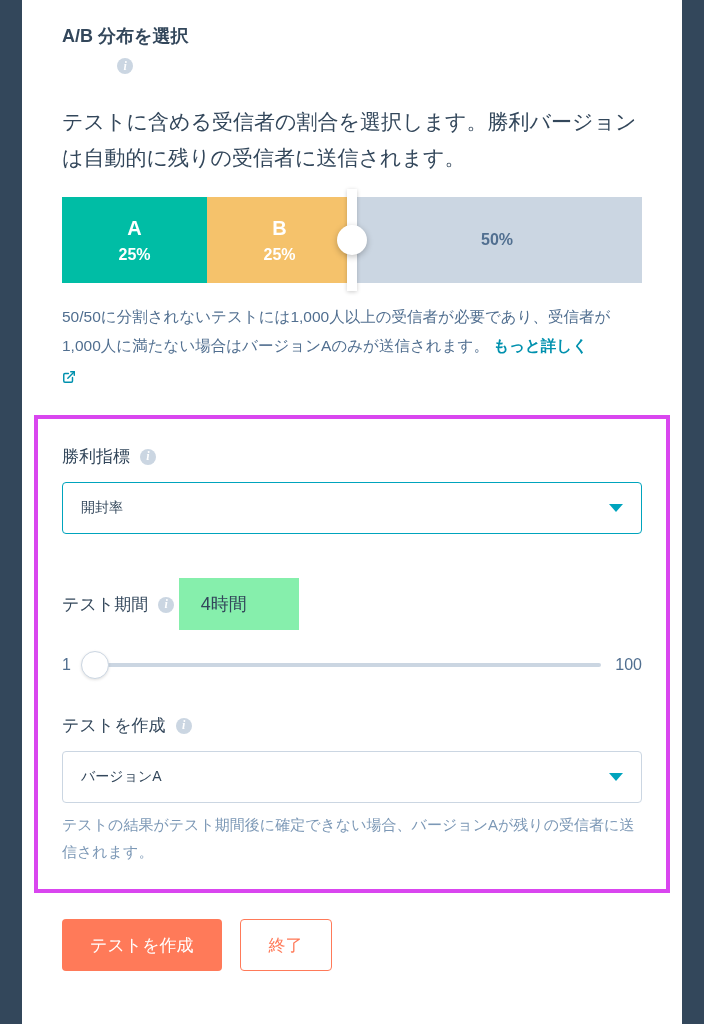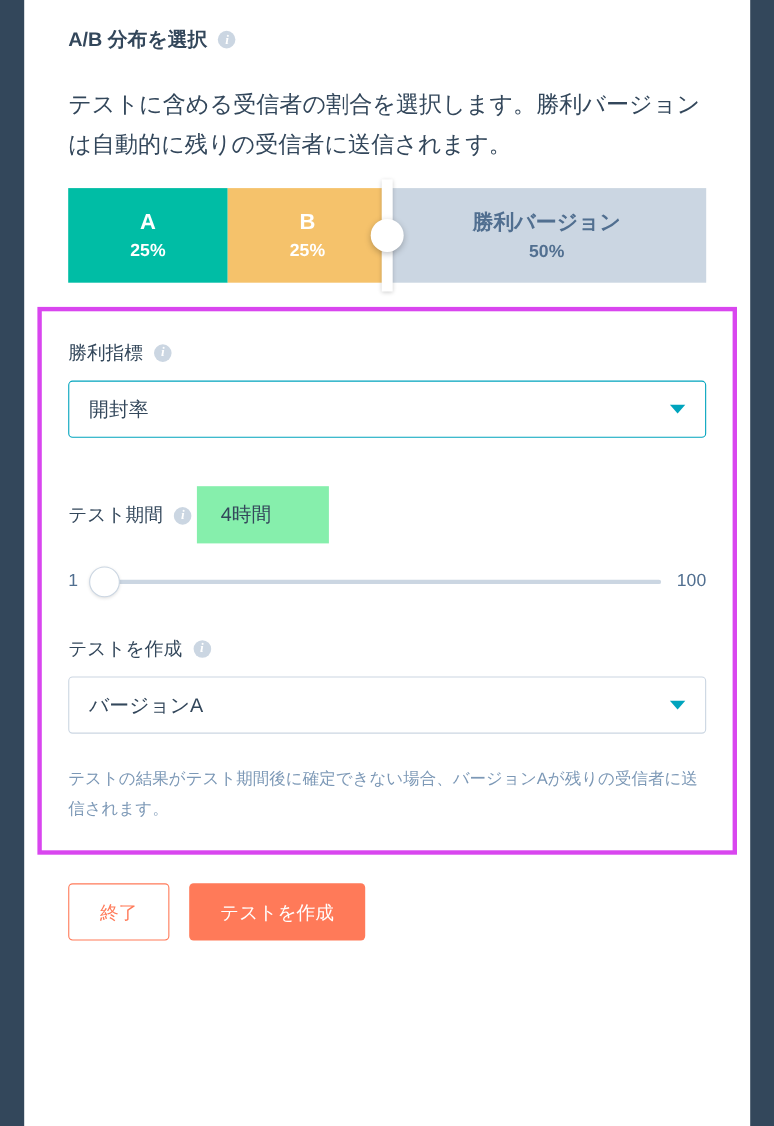--- a/index.html
+++ b/index.html
@@ -18,20 +18,21 @@
       position: relative;
     }
     .section-title {
       font-weight: 700;
       font-size: 18px;
       color: #33475b;
       display: inline-flex;
       align-items: center;
       gap: 10px;
       padding-top: 24px;
+      flex-direction: column;
     }
     .info-icon {
       width: 16px;
       height: 16px;
       border-radius: 50%;
       background: #cbd6e2;
       color: #fff;
       display: inline-flex;
       align-items: center;
       justify-content: center;
@@ -125,21 +126,21 @@
     .select {
       margin-top: 14px;
       border: 1px solid #00a4bd;
       background: #fff;
       border-radius: 4px;
       height: 52px;
       display: flex;
       align-items: center;
       justify-content: space-between;
       padding: 0 18px;
-      font-size: 18px;
+      font-size: 14px;
       color: #33475b;
       cursor: pointer;
     }
     .select.plain { border: 1px solid #cbd6e2; }
     .caret {
       width: 0; height: 0;
       border-left: 7px solid transparent;
       border-right: 7px solid transparent;
       border-top: 8px solid #00a4bd;
     }
@@ -179,21 +180,21 @@
       background: #fff;
       border: 1px solid #cbd6e2;
       border-radius: 50%;
       box-shadow: 0 1px 3px rgba(0,0,0,0.12);
       cursor: pointer;
     }
     .subnote {
       font-size: 15px;
       color: #7c98b6;
       line-height: 1.8;
-      margin-top: 28px;
+      margin-top: 8px;
     }
     .btn-row {
       display: flex;
       gap: 18px;
       margin-top: 26px;
     }
     .btn {
       height: 52px;
       padding: 0 28px;
       font-size: 17px;
@@ -231,27 +232,38 @@
   <div class="dist-bar">
     <div class="dist-seg seg-a">
       <div class="lbl">A</div>
       <div class="pct">25%</div>
     </div>
     <div class="dist-seg seg-b">
       <div class="lbl">B</div>
       <div class="pct">25%</div>
     </div>
     <div class="dist-seg seg-w">
-      <div class="lbl">勝利バージョン</div>
       <div class="pct">50%</div>
     </div>
     <div class="dist-handle-track"></div>
     <div class="dist-handle"></div>
   </div>
 
+  <div class="note">
+    <span>50/50に分割されないテストには1,000人以上の受信者が必要であり、受信者が1,000人に満たない場合はバージョンAのみが送信されます。</span>
+    <span class="link">もっと詳しく</span>
+    <br>
+    <span class="ext-icon">
+      <svg width="14" height="14" viewBox="0 0 24 24" fill="none" stroke="#0091ae" stroke-width="2.5" stroke-linecap="round" stroke-linejoin="round">
+          <path d="M18 13v6a2 2 0 0 1-2 2H5a2 2 0 0 1-2-2V8a2 2 0 0 1 2-2h6"></path>
+          <polyline points="15 3 21 3 21 9"></polyline>
+          <line x1="10" y1="14" x2="21" y2="3"></line>
+        </svg>
+    </span>
+  </div>
 
   <div class="highlight-box">
 
     <div class="field-label">
       <span>勝利指標</span>
       <span class="info-icon">i</span>
     </div>
     <div class="select">
       <span>開封率</span>
       <span class="caret"></span>
@@ -282,17 +294,17 @@
     <div class="select plain">
       <span>バージョンA</span>
       <span class="caret"></span>
     </div>
 
     <div class="subnote">テストの結果がテスト期間後に確定できない場合、バージョンAが残りの受信者に送信されます。</div>
 
   </div>
 
   <div class="btn-row">
+    <button class="btn btn-primary">テストを作成</button>
     <button class="btn btn-secondary">終了</button>
-    <button class="btn btn-primary">テストを作成</button>
   </div>
 
 </div>
 
 </body></html>

